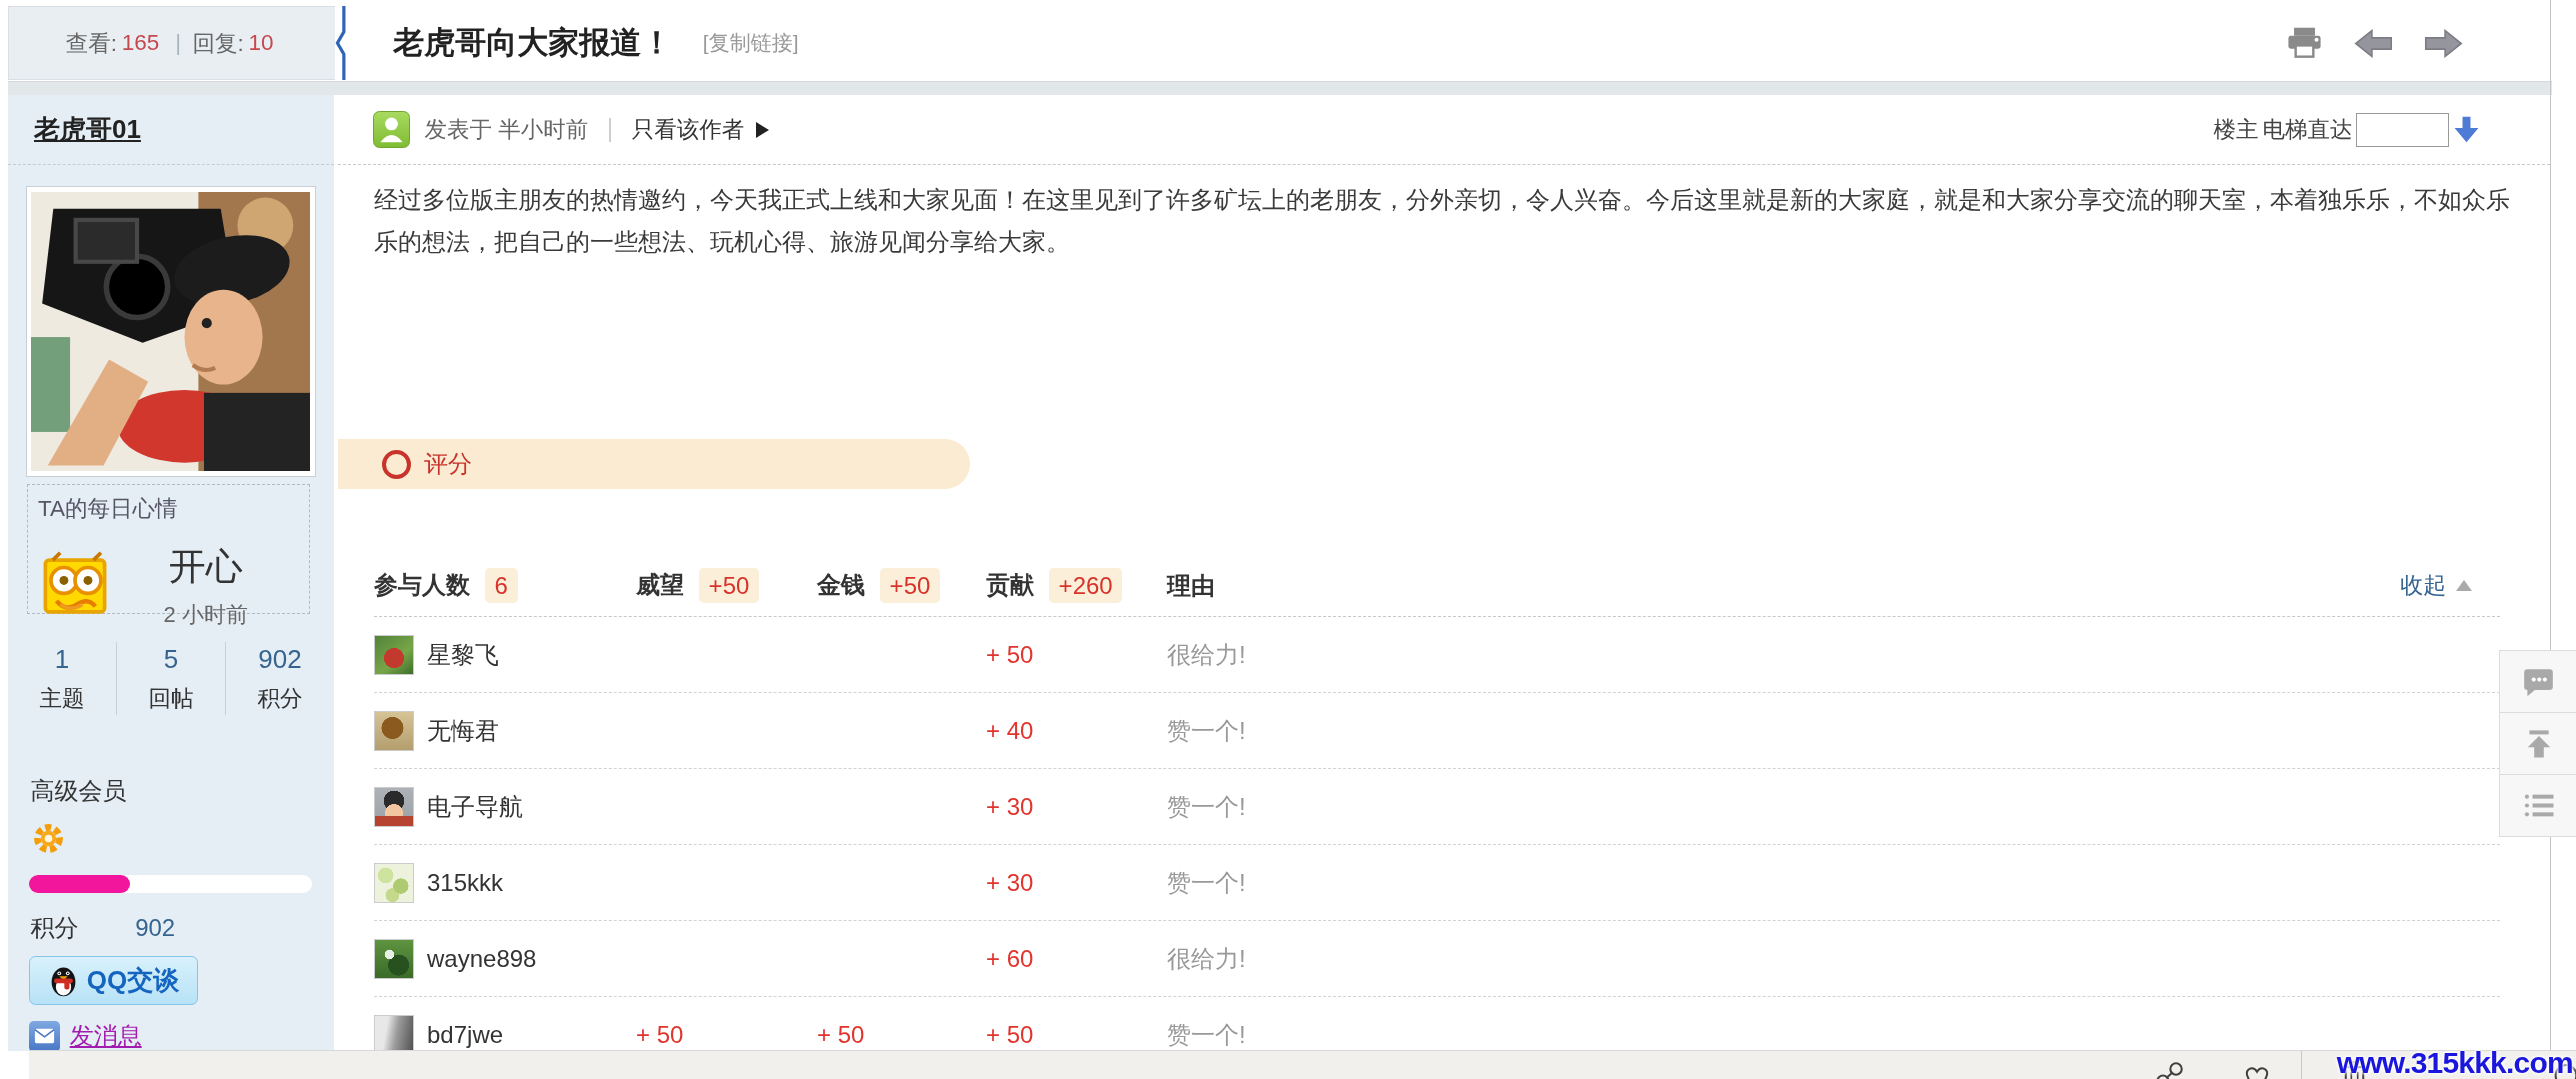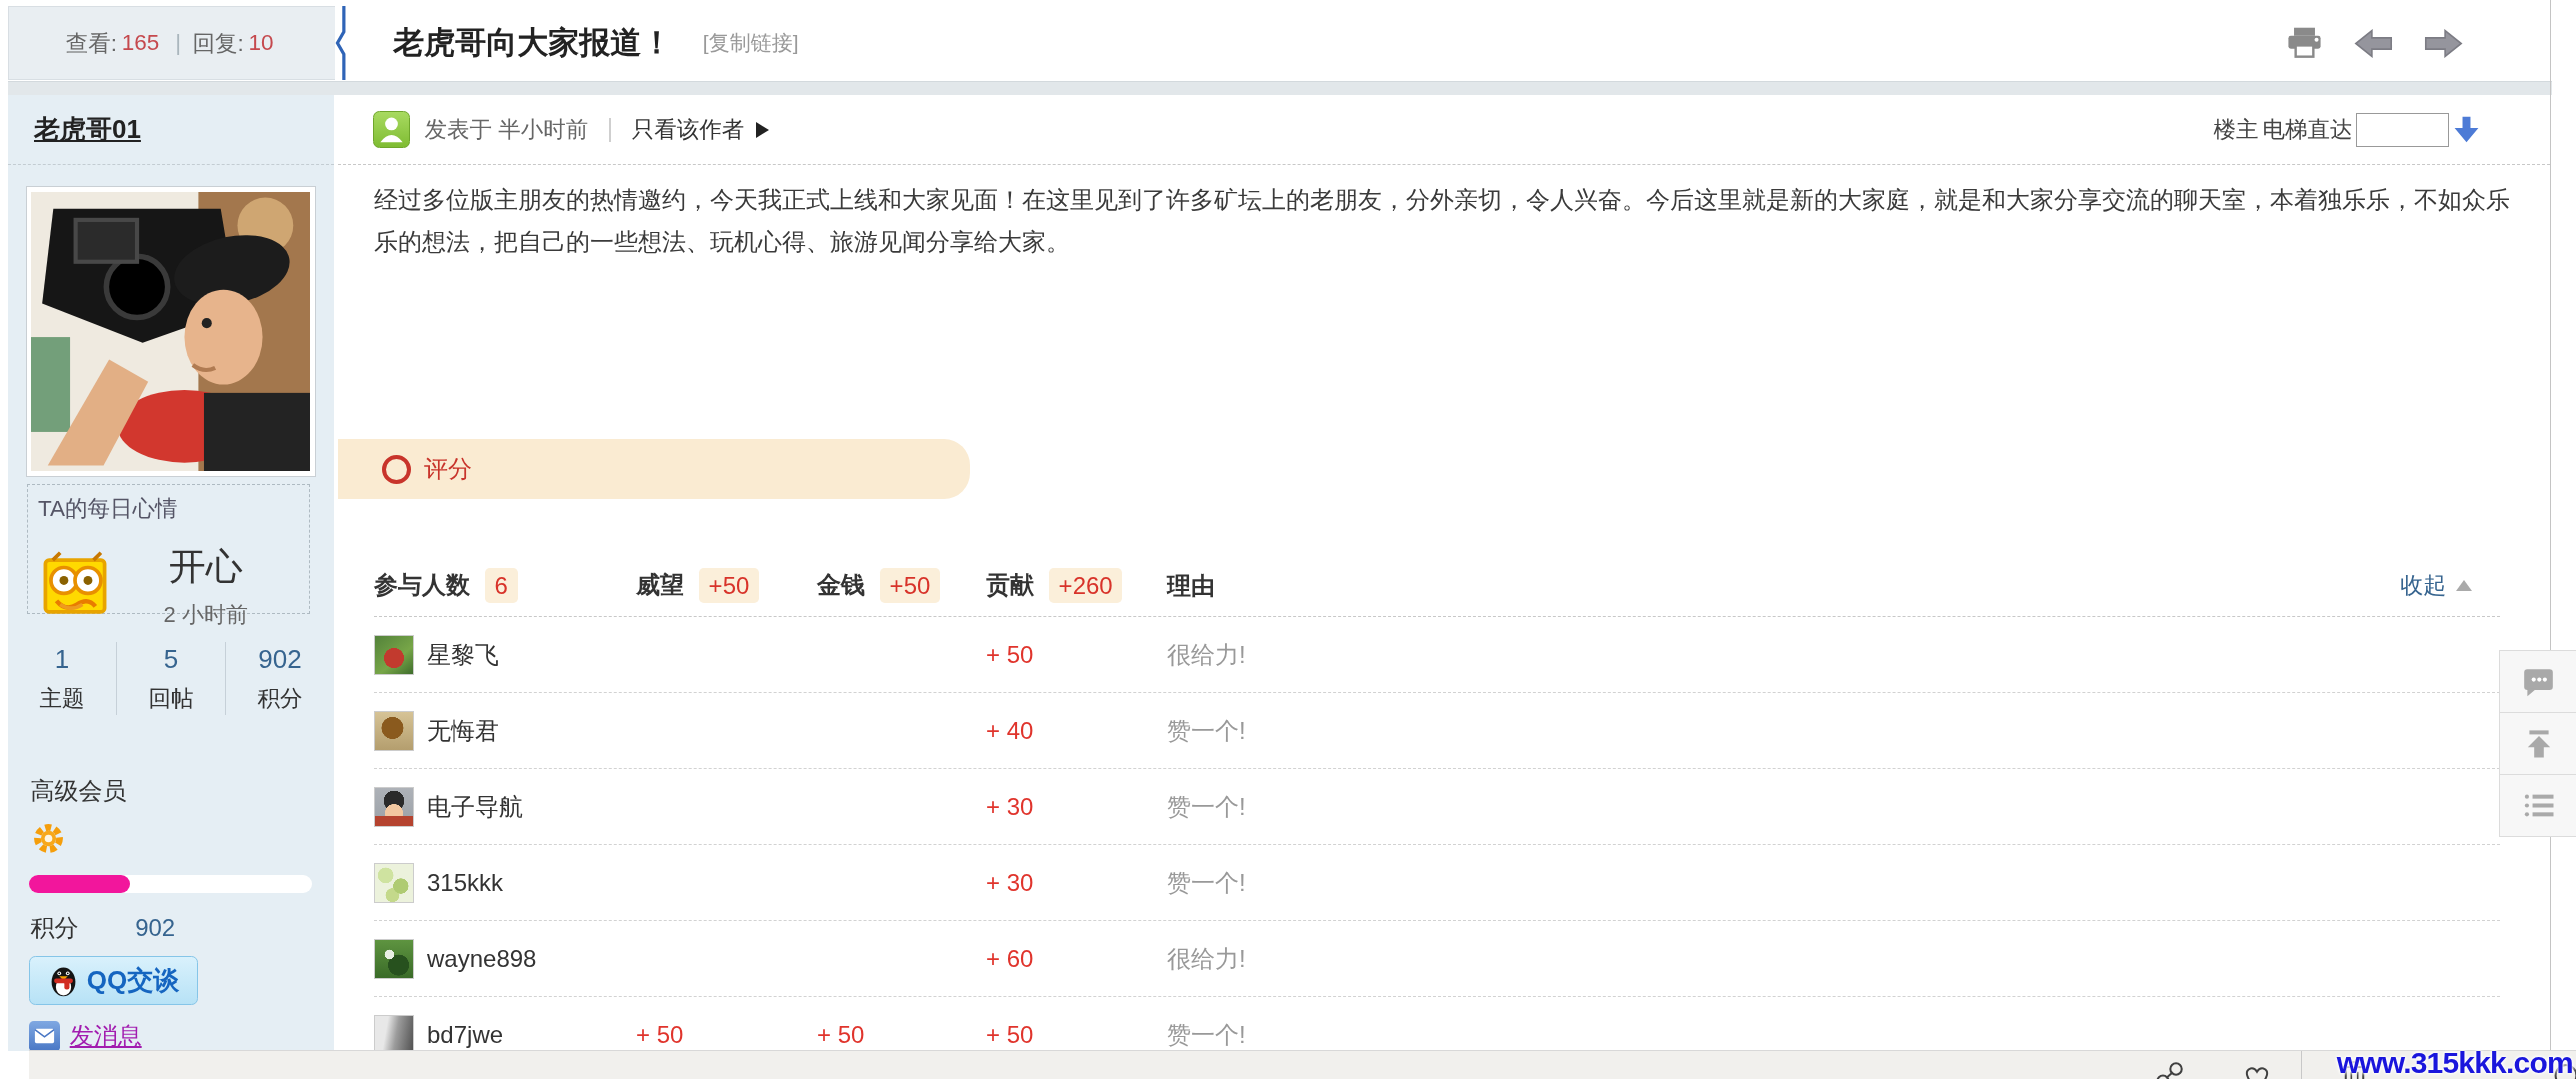--- a/index.html
+++ b/index.html
@@ -70,21 +70,21 @@
   .qq-btn .qq-label{font-size:26px;font-weight:bold;color:#1565C0;}
   .msg-row{position:absolute;top:855px;left:21px;display:flex;align-items:center;gap:9.7px;}
   .msg-icon{width:31px;height:31px;border-radius:4.8px;background:linear-gradient(#7FA8E2,#4876C4);
             display:flex;align-items:center;justify-content:center;}
   .msg-label{font-size:24px;color:#a21caf;text-decoration:underline;}
 
   
   .main{position:absolute;top:164px;left:338px;width:2212px;bottom:29px;background:#fff;overflow:hidden;}
   .main-dotted{position:absolute;top:0;left:0;right:0;border-top:1.6px dashed #C8C8C8;}
   .post-text{position:absolute;top:14.5px;left:36px;right:22.5px;font-size:24px;line-height:42px;color:#3A3A3A;}
-  .rate-banner{position:absolute;top:275px;left:0;width:632px;height:60px;background:#FAEBD2;
+  .rate-banner{position:absolute;top:275px;left:0;width:632px;height:50px;background:#FAEBD2;
                border-radius:0 26px 26px 0;display:flex;align-items:center;padding-left:44px;box-sizing:border-box;}
   .rate-ring{width:21px;height:21px;border:4px solid #C8342B;border-radius:50%;background:transparent;}
   .rate-banner-label{font-size:24px;color:#C8342B;margin-left:13px;}
 
   .rate-table{position:absolute;top:391px;left:36px;right:50px;}
   .grid5{display:grid;grid-template-columns:262px 181px 169px 181px 1fr;align-items:center;}
   .rhead{height:61px;border-bottom:1.6px dashed #C8C8C8;position:relative;}
   .rhead .hlabel{font-size:24px;font-weight:bold;color:#333;}
   .chip{display:inline-block;margin-left:11.3px;padding:3.2px 9.7px;background:#FBEFDA;border-radius:4.8px;
         color:#D8332A;font-size:24px;}

